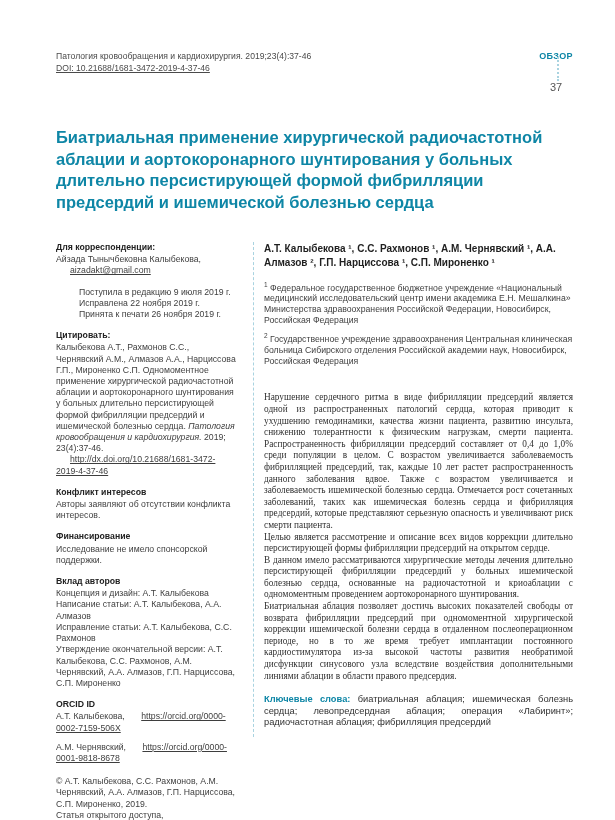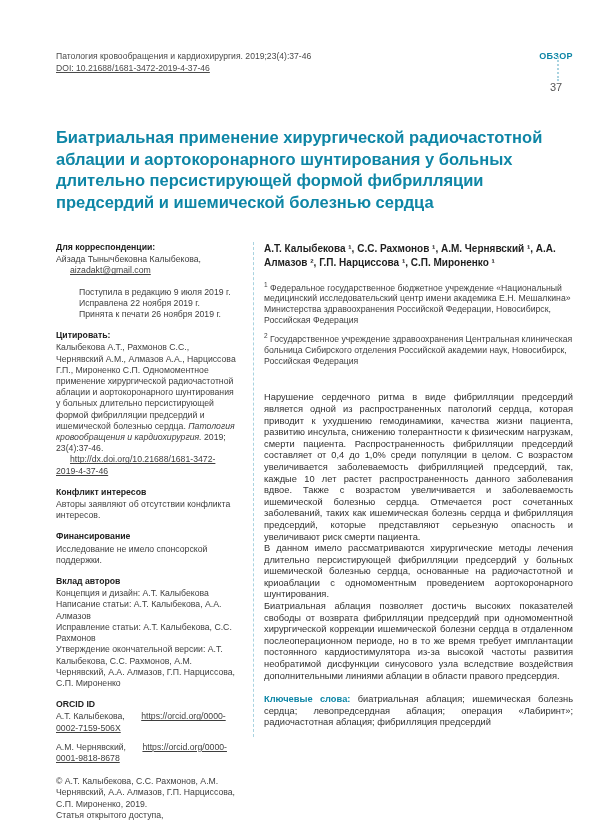--- a/index.html
+++ b/index.html
@@ -48,21 +48,21 @@
   .link{color:#3e3e3e;text-decoration:underline;cursor:pointer;margin-left:14px;}
   .dates p{margin:0;padding-left:23px;}
   .contrib div{margin:0;}
   .orcid-entry{margin-bottom:8px;}
   .copyright{margin-top:12px;}
   
   .authors{font-size:10px;font-weight:bold;line-height:13.8px;color:#1f1f1f;}
   .affils{margin-top:9px;}
   .affil{font-size:8.7px;line-height:11px;color:#3e3e3e;margin-bottom:4px;}
   .affil sup{font-size:6.5px;}
-  .abstract{margin-top:25px;font-size:9.3px;line-height:11.6px;text-align:justify;color:#303030;}
+  .abstract{margin-top:25px;font-size:9.3px;line-height:11.6px;text-align:justify;color:#303030;font-family:Liberation Serif, serif;}
   .abstract p{margin:0;}
   .keywords{margin-top:12px;font-size:9.3px;line-height:11.6px;text-align:justify;color:#303030;}
   .kw-label{color:var(--accent);font-weight:bold;}
 </style>
 </head>
 <body>
 
 <div class="page">
 
   <div class="header">
@@ -146,20 +146,21 @@
 
       <div class="authors">А.Т. Калыбекова ¹, С.С. Рахмонов ¹, А.М. Чернявский ¹, А.А. Алмазов ², Г.П. Нарциссова ¹, С.П. Мироненко ¹</div>
 
       <div class="affils">
         <p class="affil"><sup>1</sup><span> Федеральное государственное бюджетное учреждение «Национальный медицинский исследовательский центр имени академика Е.Н. Мешалкина» Министерства здравоохранения Российской Федерации, Новосибирск, Российская Федерация</span></p>
         <p class="affil"><sup>2</sup><span> Государственное учреждение здравоохранения Центральная клиническая больница Сибирского отделения Российской академии наук, Новосибирск, Российская Федерация</span></p>
       </div>
 
       <div class="abstract">
         <p>Нарушение сердечного ритма в виде фибрилляции предсердий является одной из распространенных патологий сердца, которая приводит к ухудшению гемодинамики, качества жизни пациента, развитию инсульта, снижению толерантности к физическим нагрузкам, смерти пациента. Распространенность фибрилляции предсердий составляет от 0,4 до 1,0% среди популяции в целом. С возрастом увеличивается заболеваемость фибрилляцией предсердий, так, каждые 10 лет растет распространенность данного заболевания вдвое. Также с возрастом увеличивается и заболеваемость ишемической болезнью сердца. Отмечается рост сочетанных заболеваний, таких как ишемическая болезнь сердца и фибрилляция предсердий, которые представляют серьезную опасность и увеличивают риск смерти пациента.</p>
+        <p>Целью является рассмотрение и описание всех видов коррекции длительно персистирующей формы фибрилляции предсердий на открытом сердце.</p>
         <p>В данном имело рассматриваются хирургические методы лечения длительно персистирующей фибрилляции предсердий у больных ишемической болезнью сердца, основанные на радиочастотной и криоаблации с одномоментным проведением аортокоронарного шунтирования.</p>
         <p>Биатриальная аблация позволяет достичь высоких показателей свободы от возврата фибрилляции предсердий при одномоментной хирургической коррекции ишемической болезни сердца в отдаленном послеоперационном периоде, но в то же время требует имплантации постоянного кардиостимулятора из-за высокой частоты развития необратимой дисфункции синусового узла вследствие воздействия дополнительными линиями аблации в области правого предсердия.</p>
       </div>
 
       <div class="keywords">
         <span class="kw-label">Ключевые слова:</span><span> биатриальная аблация; ишемическая болезнь сердца; левопредсердная аблация; операция «Лабиринт»; радиочастотная аблация; фибрилляция предсердий</span>
       </div>
 
     </div>
   </div>

